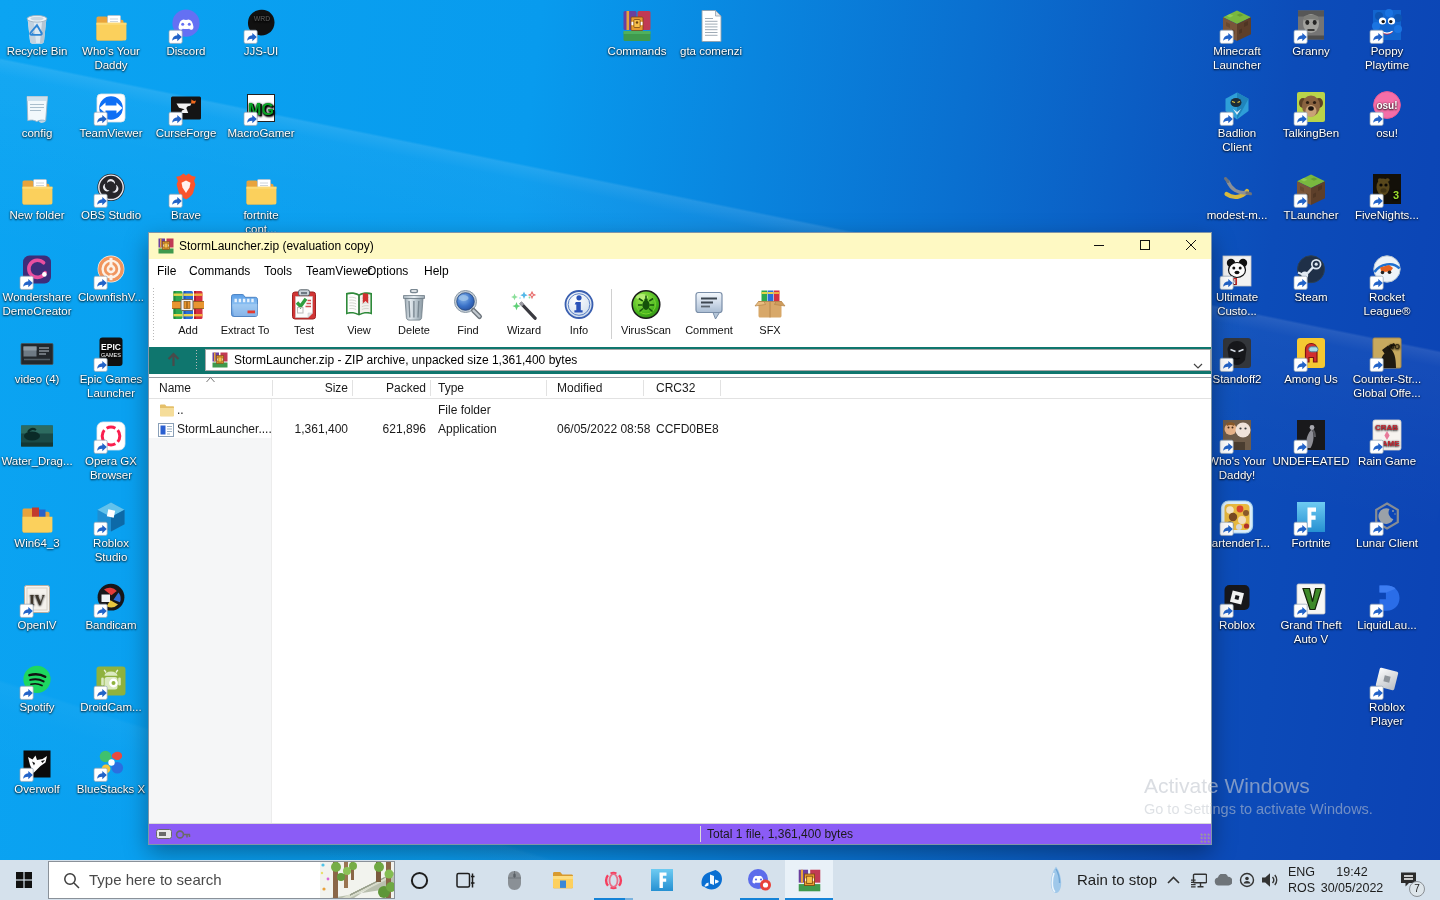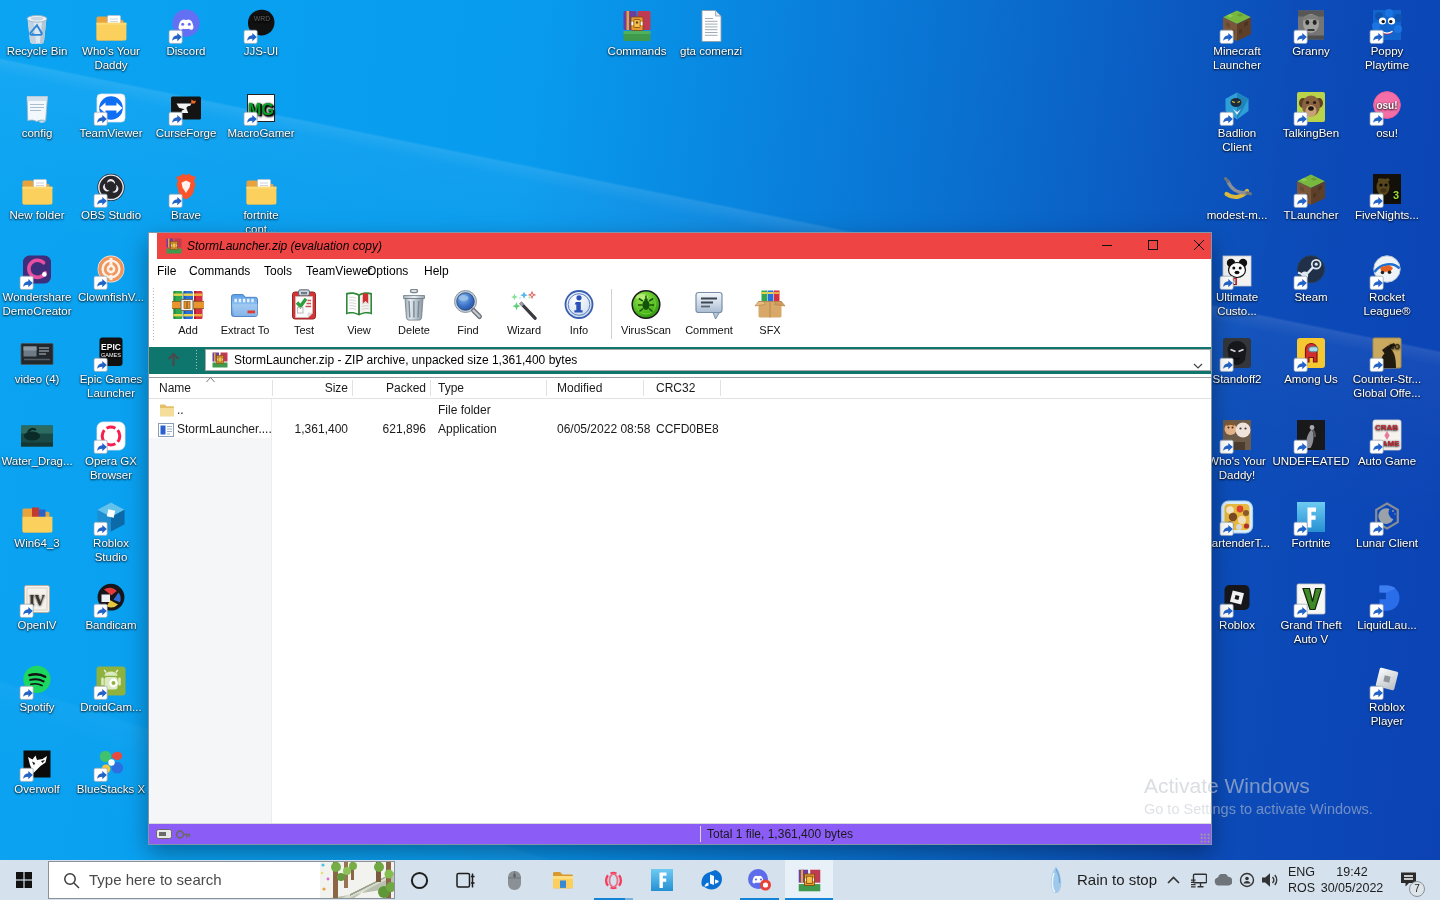--- a/index.html
+++ b/index.html
@@ -5,21 +5,21 @@
 body{width:1440px;height:900px;overflow:hidden;position:relative;
  font-family:"Liberation Sans",sans-serif;
  background:linear-gradient(97deg,#0ba4f2 0%,#089bee 35%,#0a70d0 63%,#0c4cb9 84%,#0c42b4 100%);}
 .beam{position:absolute;pointer-events:none;}
 .di{position:absolute;width:84px;text-align:center;color:#fff;font-size:11.5px;line-height:13.5px;
  text-shadow:0 1px 2px rgba(0,0,0,.9),0 0 2px rgba(0,0,0,.55);}
 .di svg{display:block;margin:0 auto;}
 .di .lb{margin-top:1px;}
 .win{position:absolute;left:148px;top:232px;width:1064px;height:613px;background:#fff;
  border:1px solid #8096a8;box-shadow:0 8px 22px rgba(0,0,0,.35);box-sizing:border-box;font-size:12px;color:#000;}
-.tb{position:absolute;left:8px;top:0;right:0;height:26px;background:#ef4444;font-style:italic;}
+.tb{position:absolute;left:0;top:0;right:0;height:26px;background:#fef9c3;}
 .tbt{position:absolute;left:30px;top:6px;font-size:12px;white-space:nowrap;}
 .wbtn{position:absolute;top:0;width:30px;height:26px;text-align:center;line-height:26px;font-size:13px;color:#111;}
 .menu{position:absolute;left:0;top:26px;right:0;height:25px;background:#fff;}
 .menu span{position:absolute;top:5px;font-size:12px;}
 .toolbar{position:absolute;left:0;top:51px;right:0;height:62px;background:#fff;}
 .tbtn{position:absolute;top:5px;width:56px;text-align:center;font-size:11px;color:#111;}
 .tbtn svg{display:block;margin:0 auto 3px;}
 .addr{position:absolute;left:0;top:114px;right:0;height:27px;background:#0f766e;}
 .combo{position:absolute;left:56px;top:1.5px;width:1006px;height:22px;background:#fff;border:1px solid #a8a8a8;box-sizing:border-box;}
 .hdr{position:absolute;left:0;top:144px;right:0;height:22px;background:#fff;border-top:1px solid #9aa0a6;border-bottom:1px solid #e2e2e2;font-size:12px;color:#1a1a1a;box-sizing:border-box;}
@@ -617,21 +617,21 @@
   </div>
 <div class="di" style="left:1345px;top:418px;">
     <svg width="36" height="36" viewBox="0 0 36 36">
       <rect x="4" y="2" width="28" height="30" rx="2" fill="#f6f3ef" stroke="#d8d4ce" stroke-width=".8"></rect>
       <text x="17.5" y="12" font-family="Liberation Sans" font-size="8" font-weight="bold" fill="#c22430" text-anchor="middle">CRAB</text>
       <text x="18.5" y="28" font-family="Liberation Sans" font-size="8" font-weight="bold" fill="#c22430" text-anchor="middle">GAME</text>
       <path d="M18 13l2.6 4.5L18 22l-2.6-4.5z" fill="#e87a9a"></path>
       <rect x="1" y="22.2" width="13.2" height="13.2" rx="1.6" fill="#fff" stroke="#92a3b5" stroke-width="0.7"></rect>
       <path d="M4.1 32.7c.3-3.2 2.3-5.1 5.2-5.4v-2.4l4.5 4.2-4.5 4.2v-2.5c-2.3.1-4 .9-5.2 1.9z" fill="#2263c8"></path>
     </svg>
-    <div class="lb" style="margin-top:1px">Auto Game</div>
+    <div class="lb" style="margin-top:1px">Rain Game</div>
   </div>
 <div class="di" style="left:1345px;top:500px;">
     <svg width="36" height="36" viewBox="0 0 36 36">
       <path d="M18 3.5l10.8 6.3v12.4L18 28.5 7.2 22.2V9.8z" fill="none" stroke="#878d94" stroke-width="2.2"></path>
       <path d="M20.5 9a7.8 7.8 0 1 0 3.9 10.2A7 7 0 0 1 20.5 9z" fill="#9aa1a8"></path>
       <circle cx="24" cy="11" r=".9" fill="#9aa1a8"></circle>
       <circle cx="26" cy="14" r=".7" fill="#9aa1a8"></circle>
       <rect x="1" y="22.2" width="13.2" height="13.2" rx="1.6" fill="#fff" stroke="#92a3b5" stroke-width="0.7"></rect>
       <path d="M4.1 32.7c.3-3.2 2.3-5.1 5.2-5.4v-2.4l4.5 4.2-4.5 4.2v-2.5c-2.3.1-4 .9-5.2 1.9z" fill="#2263c8"></path>
     </svg>

